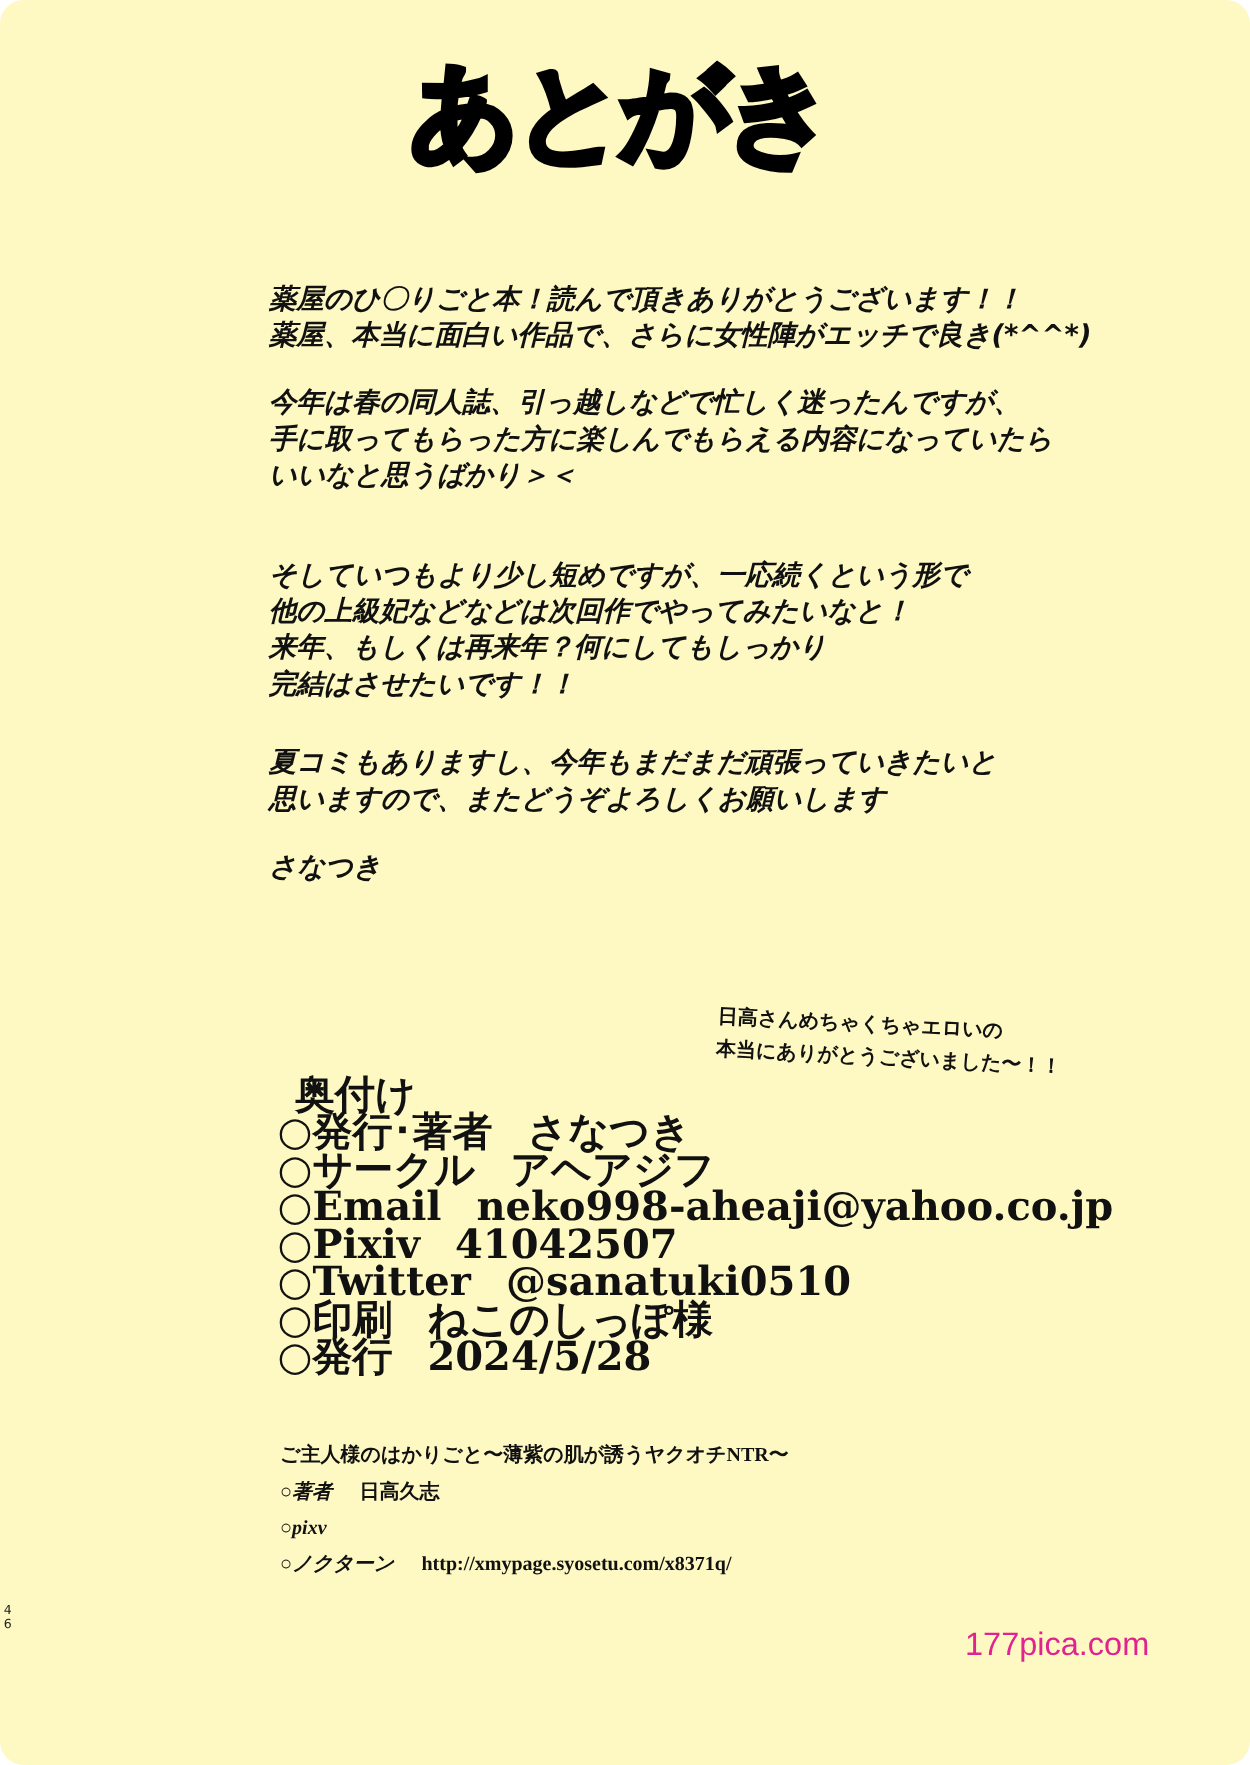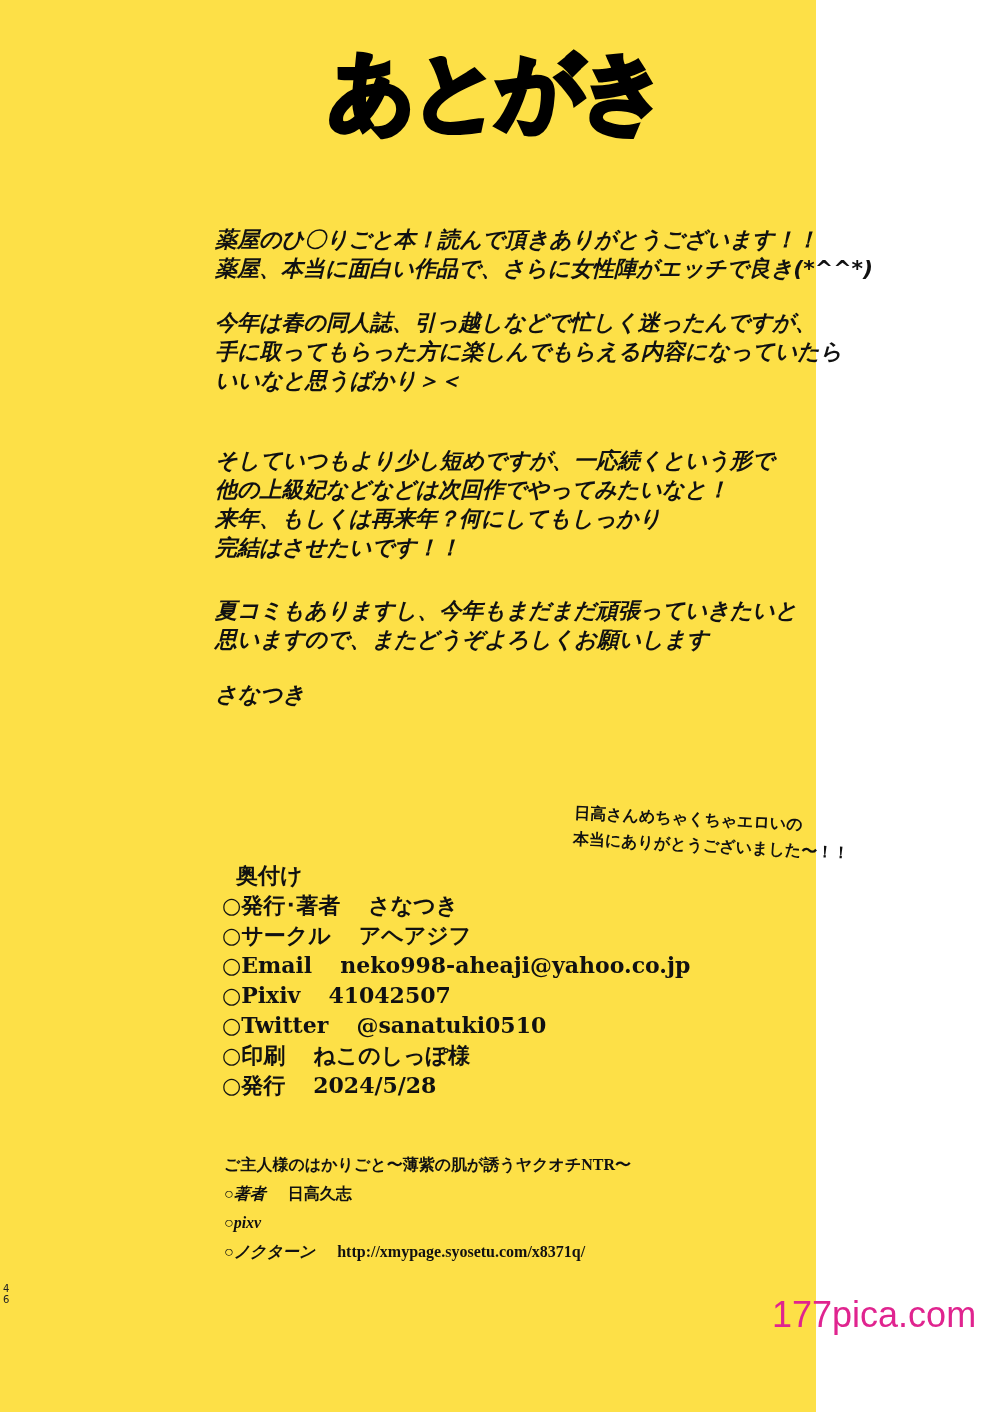--- a/index.html
+++ b/index.html
@@ -1,17 +1,17 @@
 <!DOCTYPE html>
 <html><head>
 <meta charset="utf-8">
 <style>
   html, body { margin: 0; padding: 0; background: #ffffff; }
   body { width: 1000px; height: 1412px; position: relative; overflow: hidden; color: #000; }
-  .page { position: absolute; left: 0; top: 0; width: 816px; height: 1412px; background: #fde047; }
+  .page { position: absolute; left: 0; top: 0; width: 1000px; height: 1412px; background: #fef9c3; border-radius: 19px; }
   .title {
     position: absolute; left: 328px; top: 40px; width: 340px; height: 100px;
     font-family: "DejaVu Sans", sans-serif; font-weight: 900; font-size: 86px; line-height: 100px;
     letter-spacing: -4px; color: #000;
     -webkit-text-stroke: 5px #000;
   }
   .body-text {
     position: absolute; left: 215px; width: 700px;
     font-family: "DejaVu Sans", sans-serif; font-weight: bold; font-size: 22px;
     font-style: italic; line-height: 29px; color: #111;
@@ -23,38 +23,38 @@
   .p4 { top: 596px; }
   .p5 { top: 680px; }
   .note {
     position: absolute; left: 575px; top: 800px; width: 340px;
     font-family: "DejaVu Sans", sans-serif; font-weight: bold; font-size: 16px; line-height: 26px;
     transform: rotate(3deg); transform-origin: left top; color: #111;
   }
   .note .line { display: block; white-space: nowrap; }
   .colophon {
     position: absolute; left: 222px; top: 860px; width: 560px;
-    font-family: "DejaVu Serif", serif; font-weight: bold; font-size: 22px; line-height: 30px; color: #111;
+    font-family: "DejaVu Serif", serif; font-weight: bold; font-size: 32px; line-height: 30px; color: #111;
   }
   .colophon .heading { display: block; padding-left: 14px; }
   .row { display: flex; white-space: nowrap; }
   .row .label { margin-right: 28px; text-align: center; }
   .circle { display: inline-block; }
   .credit {
     position: absolute; left: 224px; top: 1150px; width: 620px;
     font-family: "Liberation Serif", serif; font-weight: bold; font-size: 16px; line-height: 29px; color: #111;
   }
   .credit .row .label { margin-right: 22px; font-style: italic; }
   .page-num {
     position: absolute; left: 3px; top: 1283px; width: 10px;
     font-family: "DejaVu Sans", sans-serif; font-size: 10px; line-height: 11px; color: #222;
   }
   .watermark {
     position: absolute; left: 772px; top: 1291px;
-    font-family: "Liberation Sans", sans-serif; font-size: 36px; line-height: 48px; color: #e0248f;
+    font-family: "Liberation Sans", sans-serif; font-size: 26px; line-height: 48px; color: #e0248f;
   }
 </style>
 </head>
 <body>
 
 <div class="page">
 
   <div class="title">あとがき</div>
 
   <div class="body-text p1">

